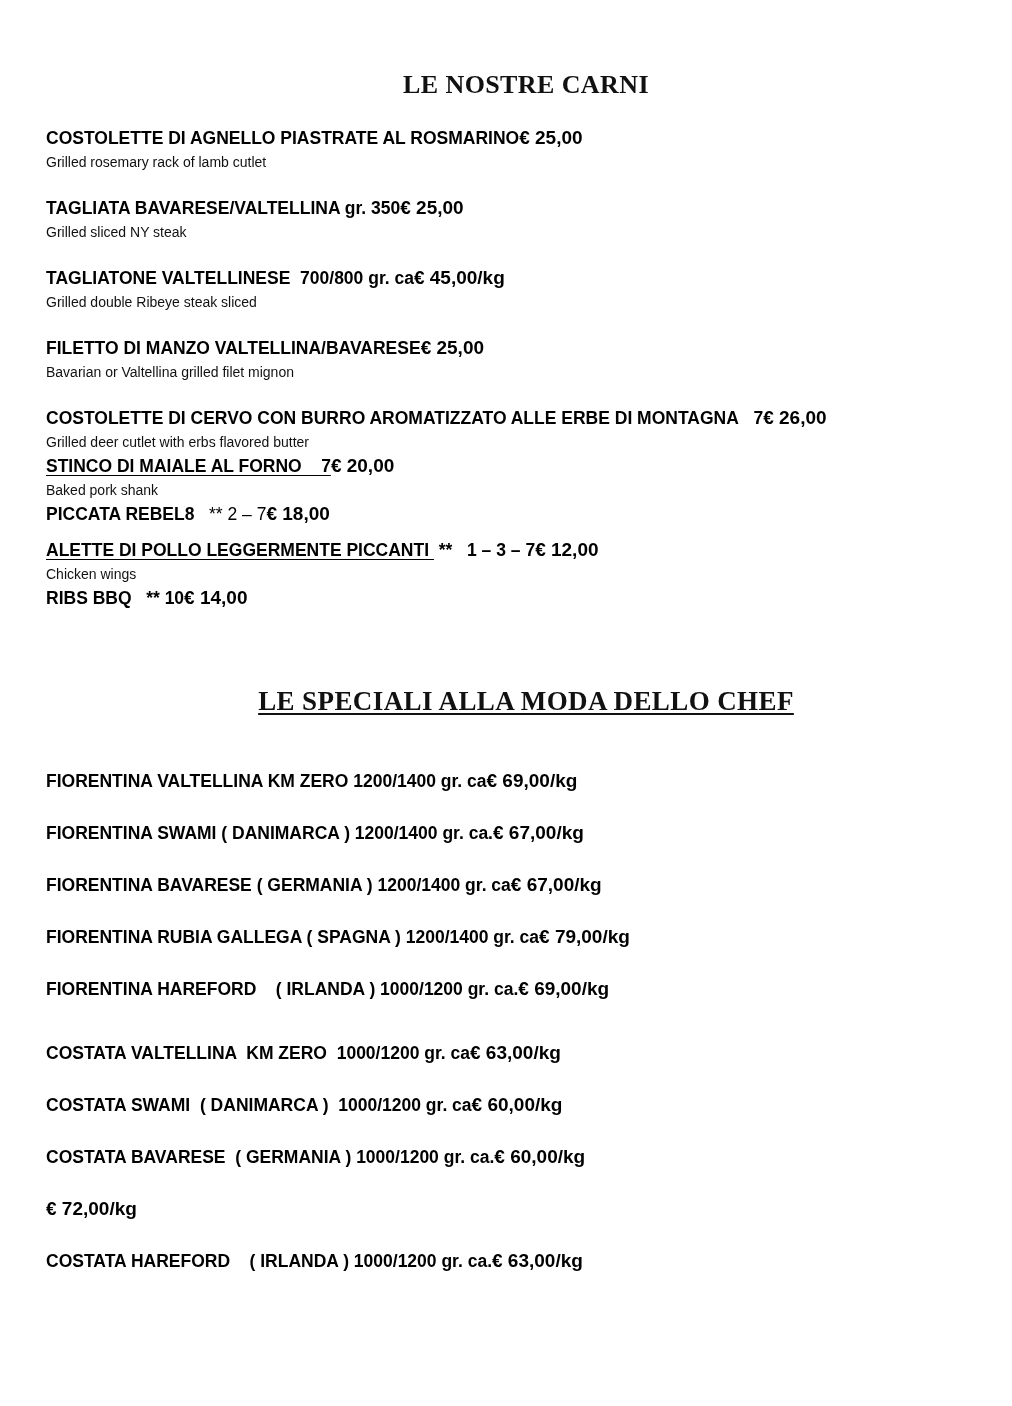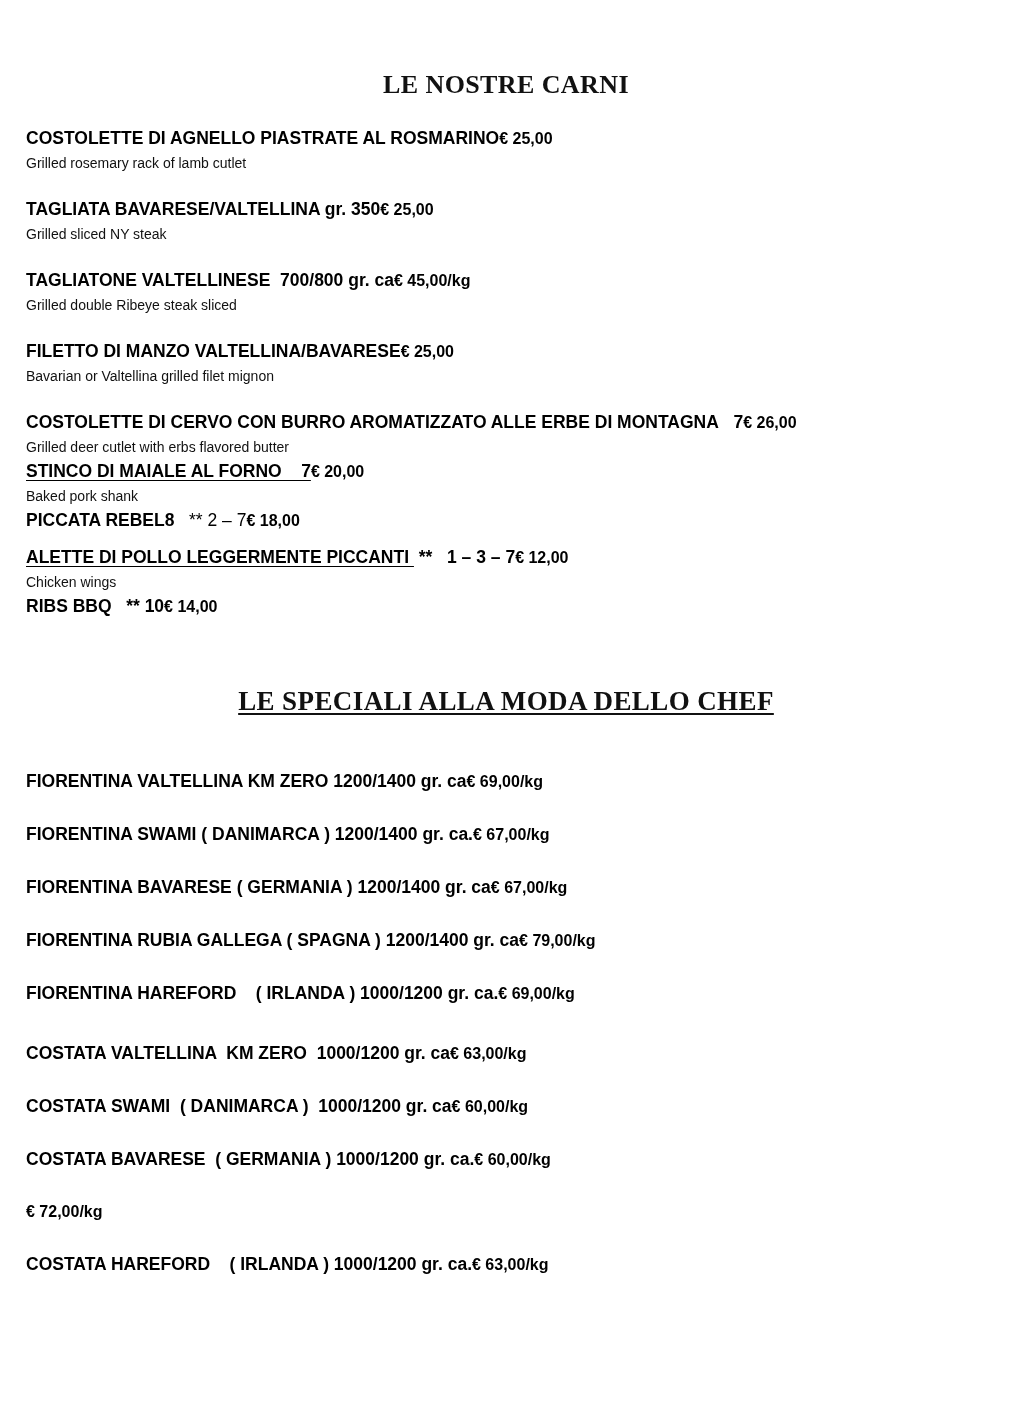--- a/index.html
+++ b/index.html
@@ -14,20 +14,21 @@
     font-family: "Liberation Sans", sans-serif;
     color: #000000;
     overflow: hidden;
   }
 
   .page {
     position: relative;
     width: 936px;
     height: 1406px;
     box-sizing: border-box;
+    margin-left: 20px;
   }
 
   
   .section-heading {
     text-align: center;
     font-family: "Liberation Serif", serif;
     font-weight: bold;
     font-size: 26px;
     letter-spacing: 0.4px;
     color: #111111;
@@ -87,21 +88,21 @@
     white-space: pre;
     text-decoration: none;
     display: inline-block;
   }
   .item-suffix.bold-suffix {
     font-weight: bold;
   }
   .item-price {
     font-family: "Liberation Sans", sans-serif;
     font-weight: bold;
-    font-size: 16px;
+    font-size: 19px;
     line-height: 24px;
     white-space: pre;
     text-align: right;
     flex: 0 0 auto;
     color: #000000;
   }
   .item-desc {
     padding: 0 36px 0 26px;
     font-family: "Liberation Sans", sans-serif;
     font-weight: normal;

